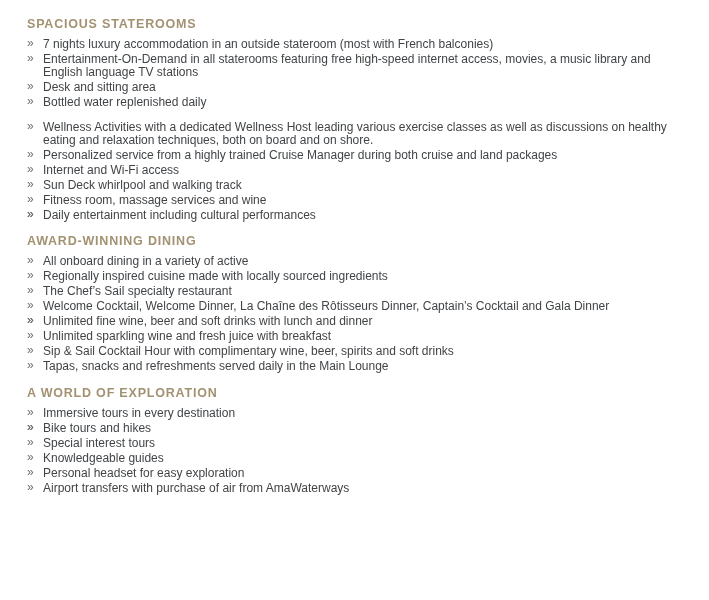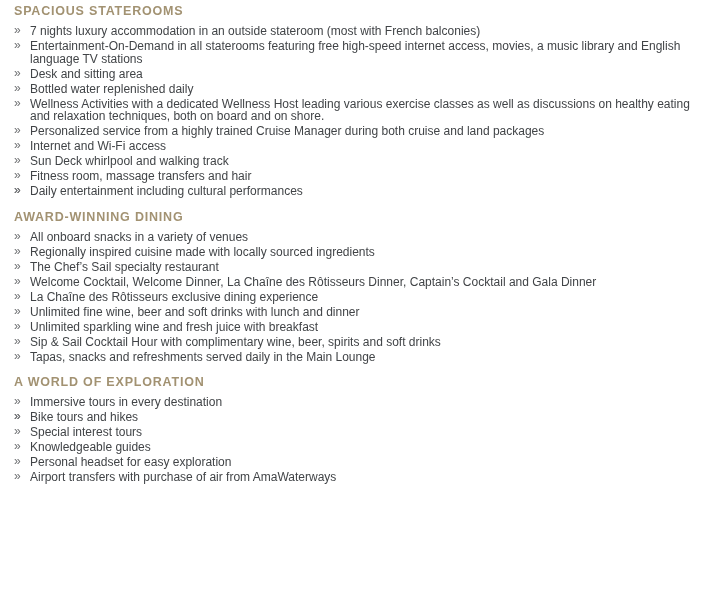--- a/index.html
+++ b/index.html
@@ -9,21 +9,21 @@
   }
   body {
     width: 709px;
     height: 600px;
     overflow: hidden;
     font-family: "Liberation Sans", "DejaVu Sans", sans-serif;
   }
   .content {
     padding: 4px 14px 0 14px;
   }
-  .section { margin: 0; }
+  .section { margin: 13px; }
   .section-title {
     font-size: 12.5px;
     font-weight: bold;
     letter-spacing: 0.8px;
     margin: 12px 0 7px 0;
     color: #a29272; 
   }
   .section:first-child .section-title { margin-top: 0; }
   .section-list {
     list-style: none;
@@ -59,33 +59,33 @@
         <li class="list-item" style="color: rgb(65, 68, 71);"><span class="bullet" style="color: rgb(110, 112, 114);">»</span><span>Desk and sitting area</span></li>
         <li class="list-item" style="color: rgb(65, 68, 71);"><span class="bullet" style="color: rgb(110, 112, 114);">»</span><span>Bottled water replenished daily</span></li>
       </ul>
     </div>
     <div class="section">
       <ul class="section-list">
         <li class="list-item" style="color: rgb(65, 68, 71);"><span class="bullet" style="color: rgb(110, 112, 114);">»</span><span>Wellness Activities with a dedicated Wellness Host leading various exercise classes as well as discussions on healthy eating and relaxation techniques, both on board and on shore.</span></li>
         <li class="list-item" style="color: rgb(65, 68, 71);"><span class="bullet" style="color: rgb(110, 112, 114);">»</span><span>Personalized service from a highly trained Cruise Manager during both cruise and land packages</span></li>
         <li class="list-item" style="color: rgb(65, 68, 71);"><span class="bullet" style="color: rgb(110, 112, 114);">»</span><span>Internet and Wi-Fi access</span></li>
         <li class="list-item" style="color: rgb(65, 68, 71);"><span class="bullet" style="color: rgb(110, 112, 114);">»</span><span>Sun Deck whirlpool and walking track</span></li>
-        <li class="list-item" style="color: rgb(65, 68, 71);"><span class="bullet" style="color: rgb(110, 112, 114);">»</span><span>Fitness room, massage transfers and hair</span></li>
+        <li class="list-item" style="color: rgb(65, 68, 71);"><span class="bullet" style="color: rgb(110, 112, 114);">»</span><span>Fitness room, massage services and wine</span></li>
         <li class="list-item" style="color: rgb(65, 68, 71);"><span class="bullet" style="color: rgb(110, 112, 114);">»</span></li>
         <li class="list-item" style="color: rgb(65, 68, 71);"><span class="bullet" style="color: rgb(110, 112, 114);">»</span><span>Daily entertainment including cultural performances</span></li>
       </ul>
     </div>
     <div class="section">
       <h2 class="section-title" style="color: rgb(162, 146, 114);">AWARD-WINNING DINING</h2>
       <ul class="section-list">
-        <li class="list-item" style="color: rgb(65, 68, 71);"><span class="bullet" style="color: rgb(110, 112, 114);">»</span><span>All onboard snacks in a variety of venues</span></li>
+        <li class="list-item" style="color: rgb(65, 68, 71);"><span class="bullet" style="color: rgb(110, 112, 114);">»</span><span>All onboard dining in a variety of active</span></li>
         <li class="list-item" style="color: rgb(65, 68, 71);"><span class="bullet" style="color: rgb(110, 112, 114);">»</span><span>Regionally inspired cuisine made with locally sourced ingredients</span></li>
         <li class="list-item" style="color: rgb(65, 68, 71);"><span class="bullet" style="color: rgb(110, 112, 114);">»</span><span>The Chef’s Sail specialty restaurant</span></li>
         <li class="list-item" style="color: rgb(65, 68, 71);"><span class="bullet" style="color: rgb(110, 112, 114);">»</span><span>Welcome Cocktail, Welcome Dinner, La Chaîne des Rôtisseurs Dinner, Captain’s Cocktail and Gala Dinner</span></li>
-        <li class="list-item" style="color: rgb(65, 68, 71);"><span class="bullet" style="color: rgb(110, 112, 114);">»</span><span>La Chaîne des Rôtisseurs exclusive dining experience</span></li>
+        <li class="list-item" style="color: rgb(65, 68, 71);"><span class="bullet" style="color: rgb(110, 112, 114);">»</span></li>
         <li class="list-item" style="color: rgb(65, 68, 71);"><span class="bullet" style="color: rgb(110, 112, 114);">»</span><span>Unlimited fine wine, beer and soft drinks with lunch and dinner</span></li>
         <li class="list-item" style="color: rgb(65, 68, 71);"><span class="bullet" style="color: rgb(110, 112, 114);">»</span><span>Unlimited sparkling wine and fresh juice with breakfast</span></li>
         <li class="list-item" style="color: rgb(65, 68, 71);"><span class="bullet" style="color: rgb(110, 112, 114);">»</span><span>Sip &amp; Sail Cocktail Hour with complimentary wine, beer, spirits and soft drinks</span></li>
         <li class="list-item" style="color: rgb(65, 68, 71);"><span class="bullet" style="color: rgb(110, 112, 114);">»</span><span>Tapas, snacks and refreshments served daily in the Main Lounge</span></li>
       </ul>
     </div>
     <div class="section">
       <h2 class="section-title" style="color: rgb(162, 146, 114);">A WORLD OF EXPLORATION</h2>
       <ul class="section-list">
         <li class="list-item" style="color: rgb(65, 68, 71);"><span class="bullet" style="color: rgb(110, 112, 114);">»</span><span>Immersive tours in every destination</span></li>

